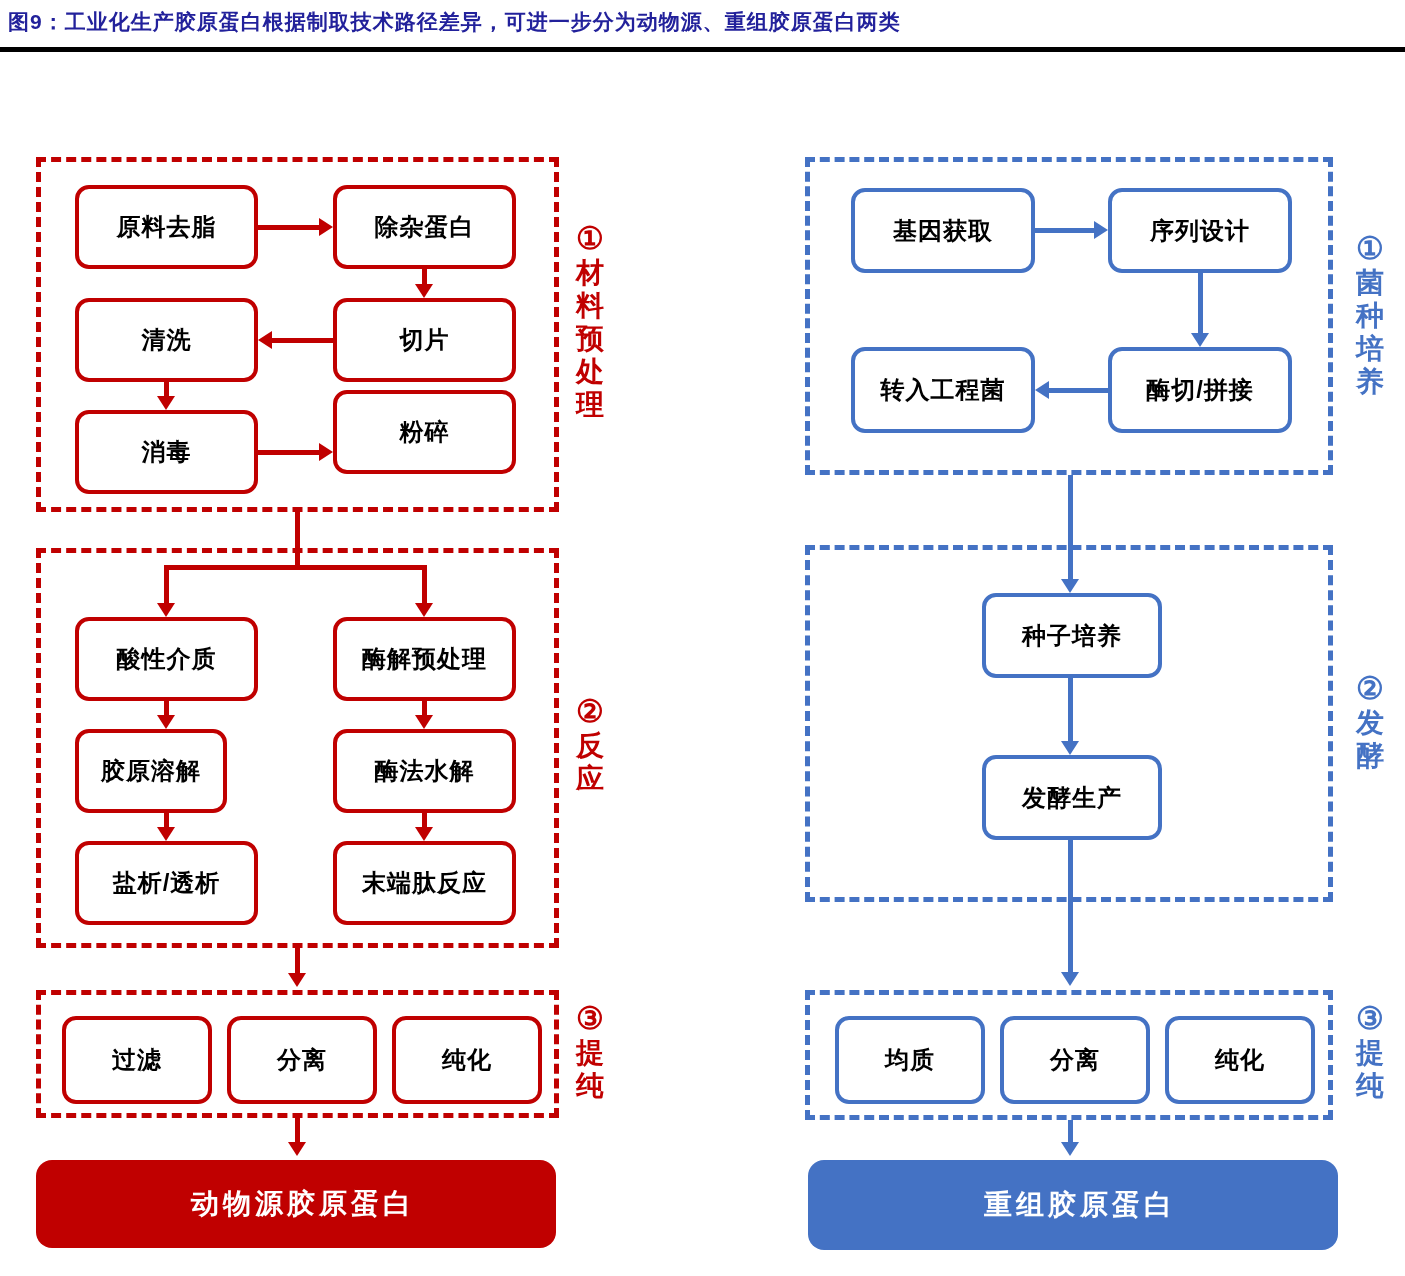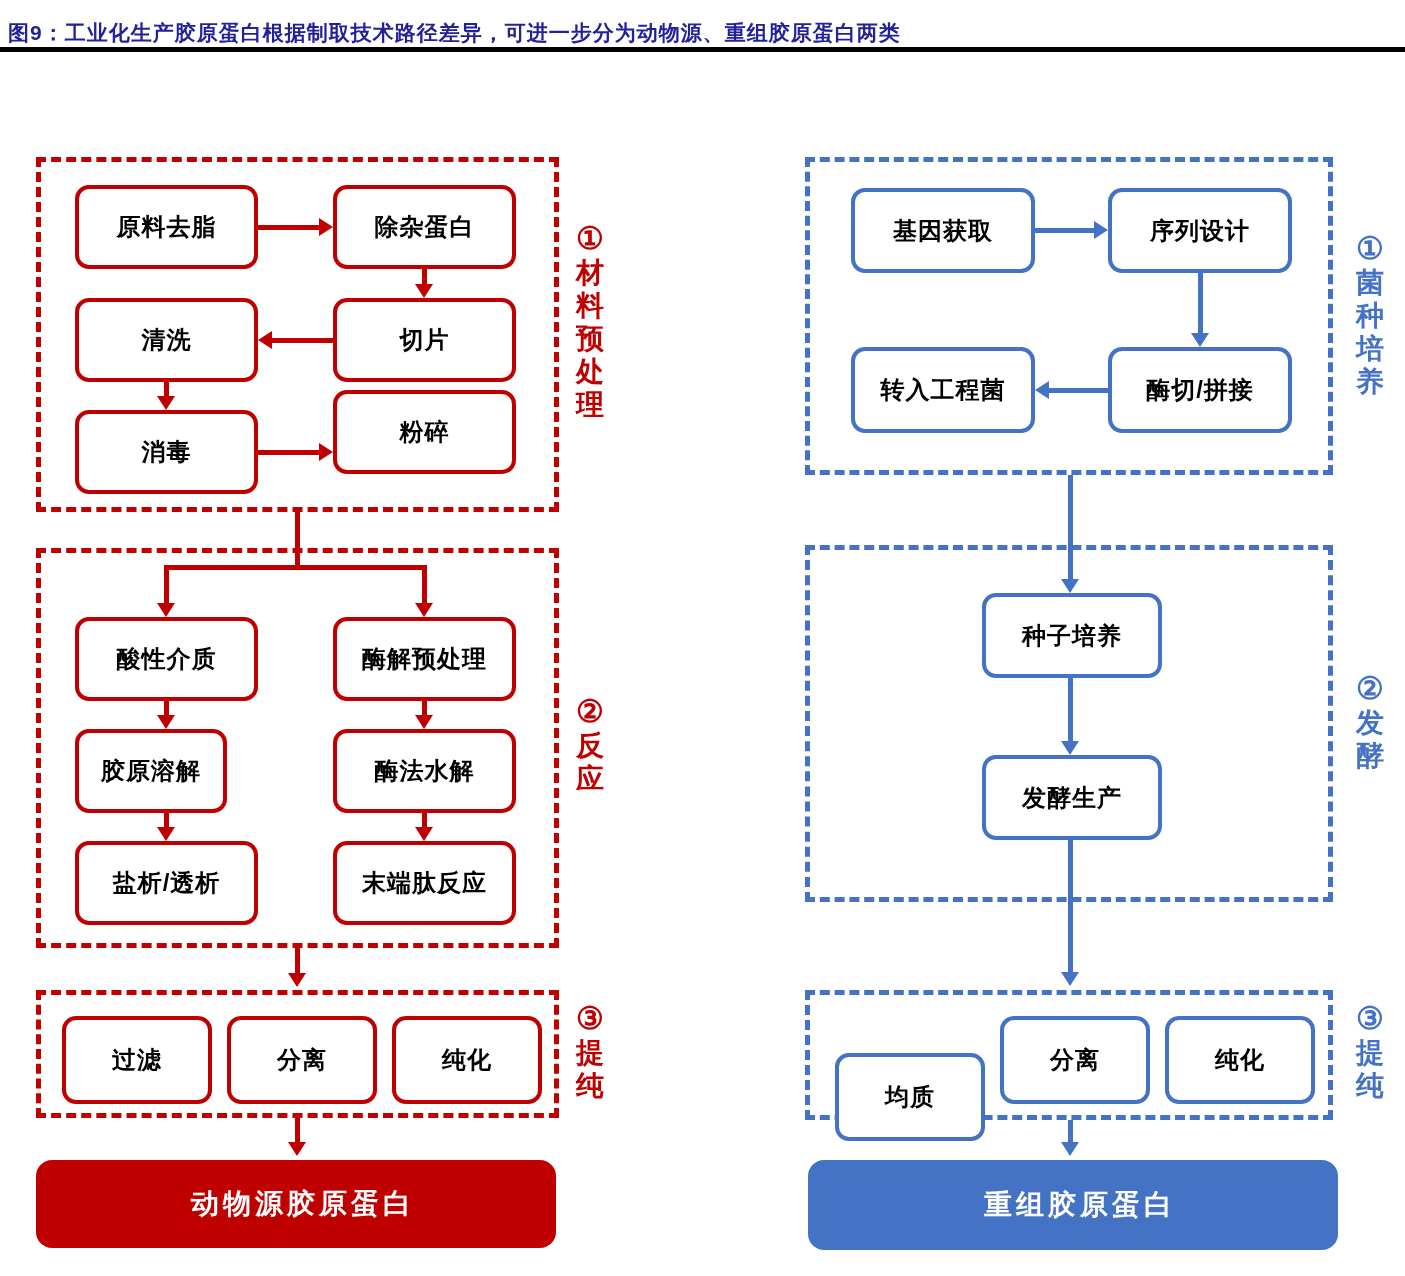--- a/index.html
+++ b/index.html
@@ -1,19 +1,19 @@
 <!DOCTYPE html>
 <html style="--red: #C00000; --blue: #4472C4; --navy: #22219B; --black: #000000; --ink: #000000; --white: #FFFFFF;"><head>
 <meta charset="utf-8">
 <style>
   html,body{margin:0;padding:0;background:#fff;}
   .page{position:relative;width:1405px;height:1276px;background:#fff;overflow:hidden;
         font-family:"Liberation Sans",sans-serif;}
   .title{position:absolute;left:8px;top:8px;width:1390px;font-size:21px;font-weight:bold;
-         color:var(--navy);letter-spacing:1px;margin-top:11px;}
+         color:var(--navy);letter-spacing:1px;}
   .title-rule{position:absolute;left:0;top:47px;width:1405px;height:5px;background:var(--black);}
 
   .dashed{position:absolute;box-sizing:border-box;border:5px dashed;background:transparent;}
   .dashed.red{border-color:var(--red);}
   .dashed.blue{border-color:var(--blue);}
 
   .box{position:absolute;box-sizing:border-box;background:#fff;border:4px solid;border-radius:14px;
        display:flex;align-items:center;justify-content:center;font-weight:bold;font-size:24px;
        color:var(--ink);letter-spacing:1px;z-index:3;}
   .box.red{border-color:var(--red);}
@@ -154,21 +154,21 @@
 
   <div class="box blue" style="left:982px;top:593px;width:180px;height:85px;">种子培养</div>
   <div class="box blue" style="left:982px;top:755px;width:180px;height:85px;">发酵生产</div>
 
   <div class="vline bg-blue" style="left:1068px;top:678px;height:63px;"></div>
   <div class="head d blue" style="left:1061px;top:741px;"></div>
 
   <div class="vline bg-blue" style="left:1068px;top:840px;height:132px;"></div>
   <div class="head d blue" style="left:1061px;top:972px;"></div>
 
-  <div class="box blue" style="left:835px;top:1016px;width:150px;height:88px;margin-top:37px;">均质</div>
+  <div class="box blue" style="left:835px;top:1016px;width:150px;height:88px;">均质</div>
   <div class="box blue" style="left:1000px;top:1016px;width:150px;height:88px;">分离</div>
   <div class="box blue" style="left:1165px;top:1016px;width:150px;height:88px;">纯化</div>
 
   <div class="vline bg-blue" style="left:1068px;top:1120px;height:23px;"></div>
   <div class="head d blue" style="left:1061px;top:1142px;"></div>
 
   <div class="result blue" style="left:808px;top:1160px;width:530px;height:90px;">重组胶原蛋白</div>
 
 </div>
 

